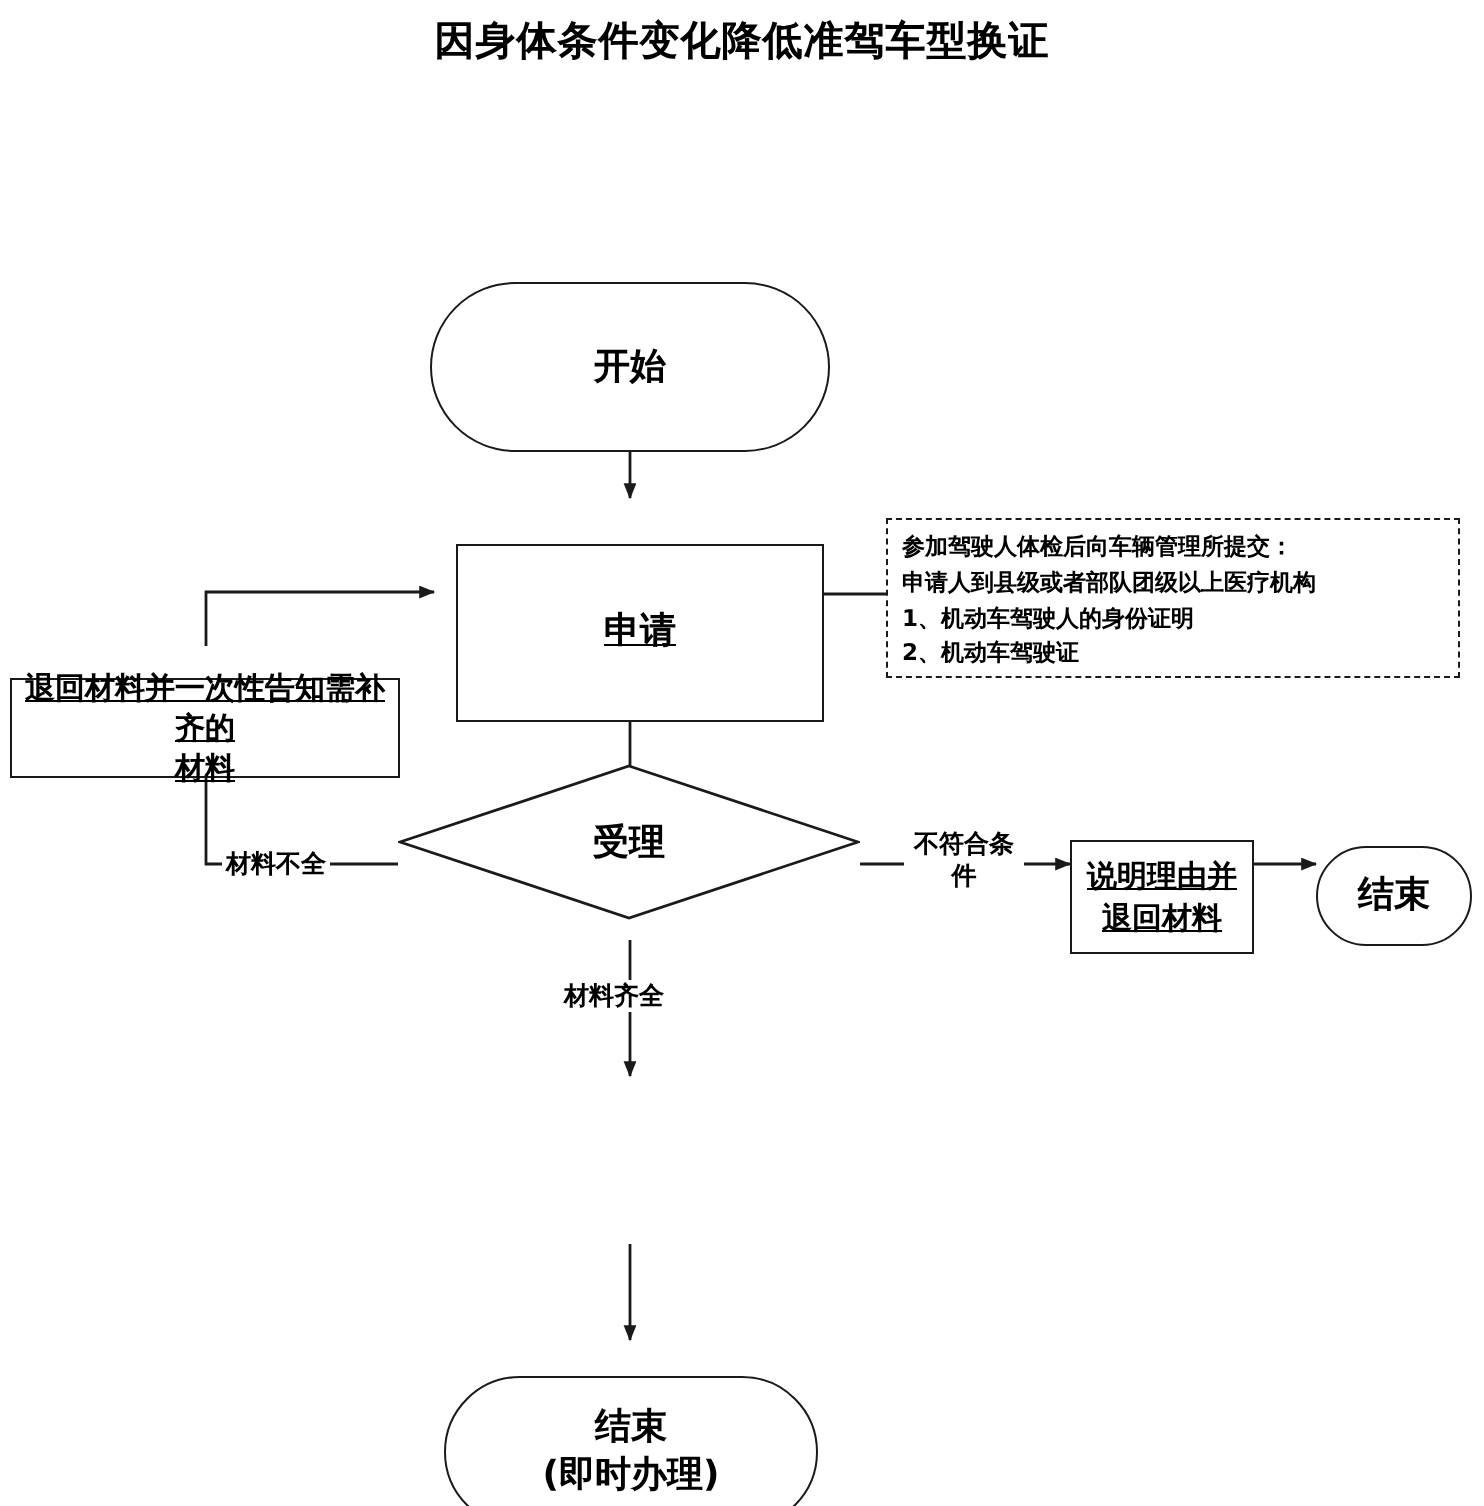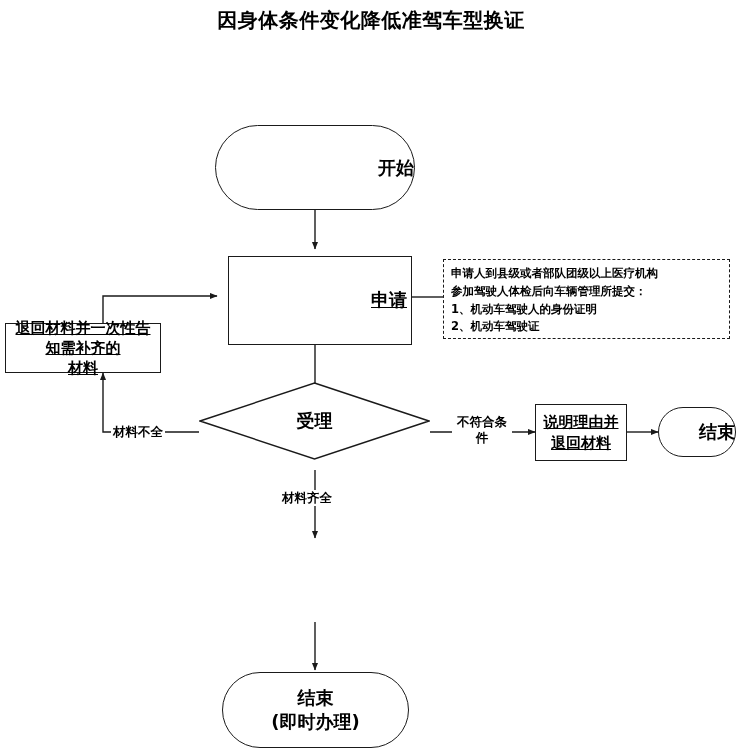--- a/index.html
+++ b/index.html
@@ -24,24 +24,25 @@
     top: 0;
     width: 742px;
     height: 753px;
     pointer-events: none;
   }
   .node {
     position: absolute;
     box-sizing: border-box;
     display: flex;
     align-items: center;
-    justify-content: flex-end;
+    justify-content: center;
     text-align: center;
     background: #ffffff;
     z-index: 2;
+    margin-top: 16px;
   }
   .title {
     position: absolute;
     left: 0;
     top: 7px;
     width: 742px;
     text-align: center;
     font-size: 20px;
     font-weight: bold;
     letter-spacing: 0.5px;
@@ -144,27 +145,27 @@
 
   <div class="node terminator" style="left:215px; top:125px; width:200px; height:85px;">
     <span>开始</span>
   </div>
 
   <div class="node process big" style="left:228px; top:256px; width:184px; height:89px;">
     <span>申请</span>
   </div>
 
   <div class="note" style="left:443px; top:259px; width:287px; height:80px;">
+    <div>参加驾驶人体检后向车辆管理所提交：</div>
     <div>申请人到县级或者部队团级以上医疗机构</div>
-    <div>参加驾驶人体检后向车辆管理所提交：</div>
     <div>1、机动车驾驶人的身份证明</div>
     <div>2、机动车驾驶证</div>
   </div>
 
-  <div class="node process" style="left:5px; top:323px; width:156px; height:50px; display:block;">
+  <div class="node process" style="left:5px; top:323px; width:195px; height:50px; display:block;">
     <div style="display:flex;align-items:center;justify-content:center;width:100%;height:100%;flex-direction:column;">
       <span>退回材料并一次性告知需补齐的</span>
       <span>材料</span>
     </div>
   </div>
 
   <div class="decision-wrap" style="left:199px; top:382px; width:231px; height:78px;">
     <svg width="231" height="78" viewBox="0 0 231 78">
       <polygon points="115.5,1 230,39 115.5,77 1,39" fill="#ffffff" stroke="#1a1a1a" stroke-width="1.4"></polygon>
     </svg>

